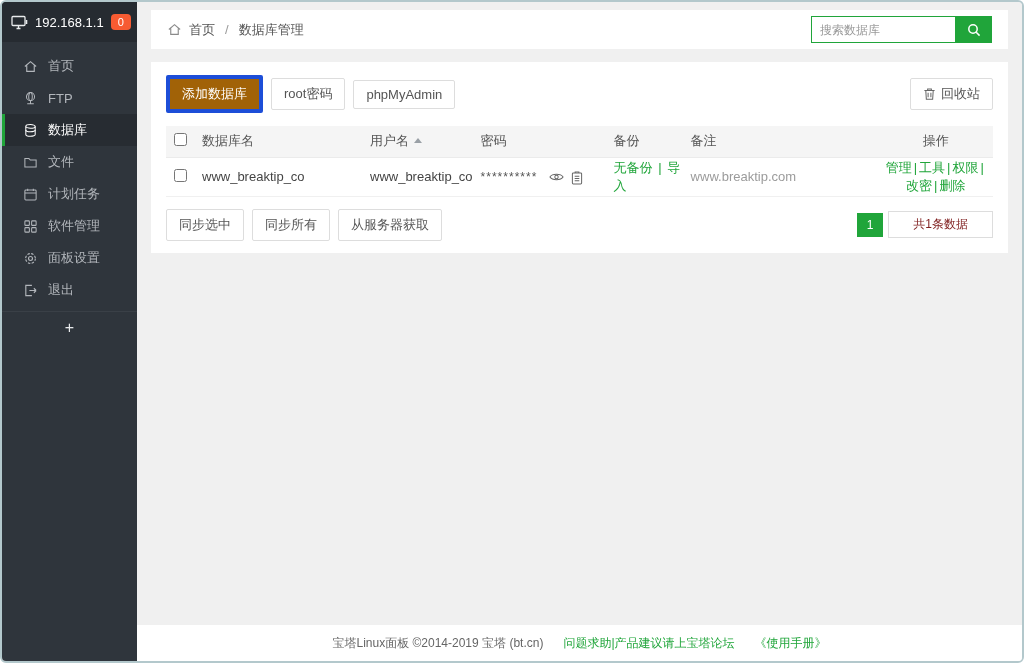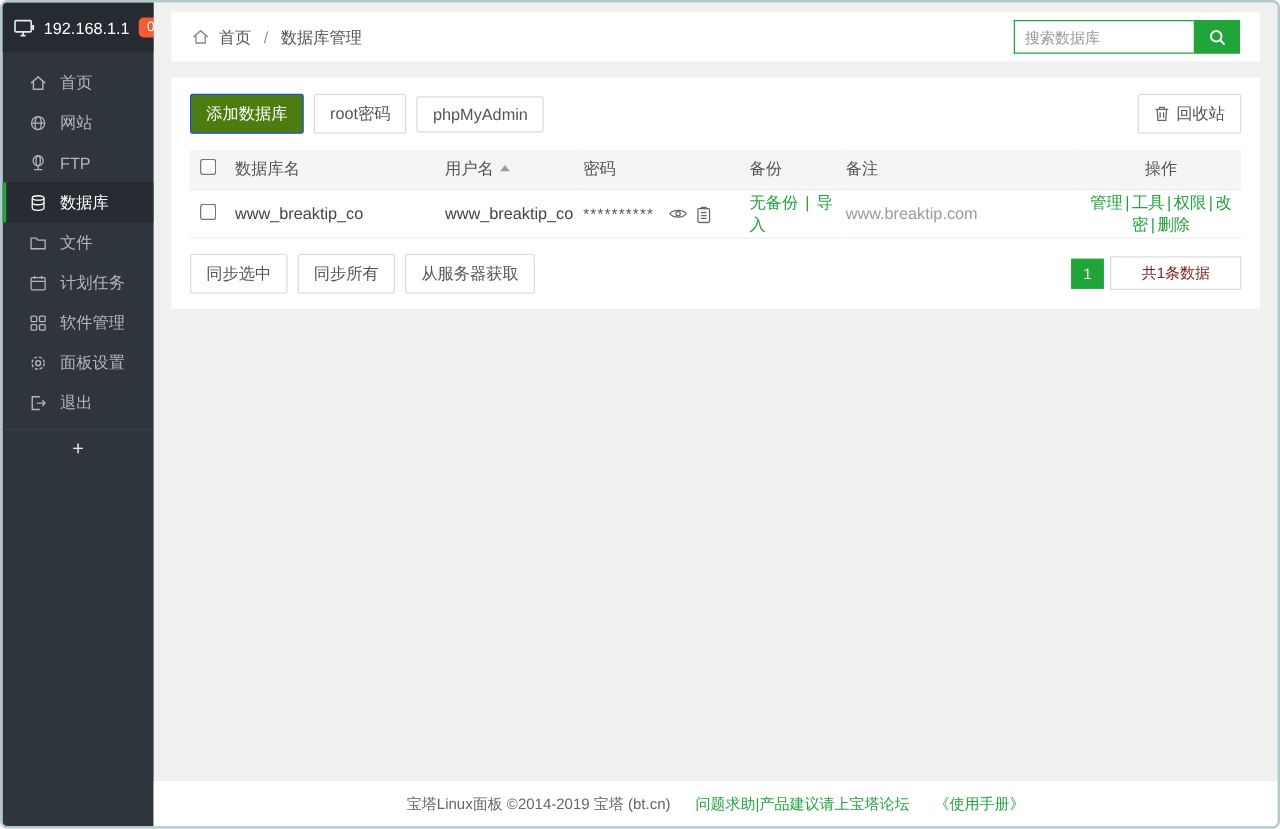--- a/index.html
+++ b/index.html
@@ -4,21 +4,21 @@
 <style>
   * { margin:0; padding:0; box-sizing:border-box; }
   html,body { background:#fff; }
   body { font-family:"Liberation Sans","DejaVu Sans",sans-serif; }
   .frame {
     width:1024px; height:663px;
     border:2px solid #b3c8cc; border-radius:6px;
     overflow:hidden; display:flex; background:#f0f0f0;
   }
   
-  .sidebar { width:121px; flex-shrink:0; background:#2f353c; display:flex; flex-direction:column; }
+  .sidebar { width:135px; flex-shrink:0; background:#2f353c; display:flex; flex-direction:column; }
   .sidebar-header {
     height:40px; background:#262b31; display:flex; align-items:center;
     padding:0 9px; color:#fff; font-size:13px; gap:7px;
   }
   .sidebar-header .ip { white-space:nowrap; }
   .badge {
     margin-left:auto; background:#f75b32; color:#fff; font-size:11px;
     line-height:16px; min-width:20px; text-align:center; border-radius:4px; padding:0 4px;
   }
   .menu { padding-top:8px; }
@@ -51,21 +51,21 @@
   .searchbox button {
     width:37px; background:#20a53a; border:none; cursor:pointer;
     display:flex; align-items:center; justify-content:center;
   }
   .content-card { margin:13px 14px 0 14px; background:#fff; padding:13px 15px 12px 15px; }
   .toolbar { display:flex; align-items:center; gap:8px; }
   .btn {
     font-size:13px; padding:6px 12px; border-radius:2px; cursor:pointer;
     font-family:inherit; display:inline-flex; align-items:center; gap:5px;
   }
-  .btn-green { background:#4d7c0f; border:1px solid #1d4ed8; color:#fff; }
+  .btn-green { background:#a16207; border:4px solid #1d4ed8; color:#fff; }
   .btn-white { background:#fff; border:1px solid #ddd; color:#555; }
   .btn-recycle { margin-left:auto; }
   
   table { width:100%; border-collapse:collapse; margin-top:13px; font-size:13px; }
   thead th {
     background:#f5f5f5; color:#555; font-weight:normal; text-align:left;
     height:31px; padding:0 4px; border-bottom:1px solid #ebebeb;
   }
   tbody td { height:39px; padding:0 4px; border-bottom:1px solid #f0f0f0; color:#444; }
   th.col-check, td.col-check { width:32px; padding-left:8px; }
@@ -123,30 +123,20 @@
     </div>
 
     <div class="menu">
       <div class="menu-item">
         <span class="mi">
           <svg width="15" height="15" viewBox="0 0 16 16" fill="none" stroke="currentColor" stroke-width="1.2">
               <path d="M2 8 L8 2.8 L14 8 M4 7 V13.2 H12 V7"></path>
             </svg>
         </span>
         <span>首页</span>
-      </div>
-      <div class="menu-item">
-        <span class="mi">
-          <svg width="15" height="15" viewBox="0 0 16 16" fill="none" stroke="currentColor" stroke-width="1.1">
-              <circle cx="8" cy="8" r="5.6"></circle>
-              <ellipse cx="8" cy="8" rx="2.6" ry="5.6"></ellipse>
-              <path d="M2.4 8 H13.6"></path>
-            </svg>
-        </span>
-        <span>网站</span>
       </div>
       <div class="menu-item">
         <span class="mi">
           <svg width="15" height="15" viewBox="0 0 16 16" fill="none" stroke="currentColor" stroke-width="1.1">
               <circle cx="8" cy="6" r="4.3"></circle>
               <ellipse cx="8" cy="6" rx="1.9" ry="4.3"></ellipse>
               <path d="M8 10.3 V13 M4.5 13.5 H11.5"></path>
             </svg>
         </span>
         <span>FTP</span>

